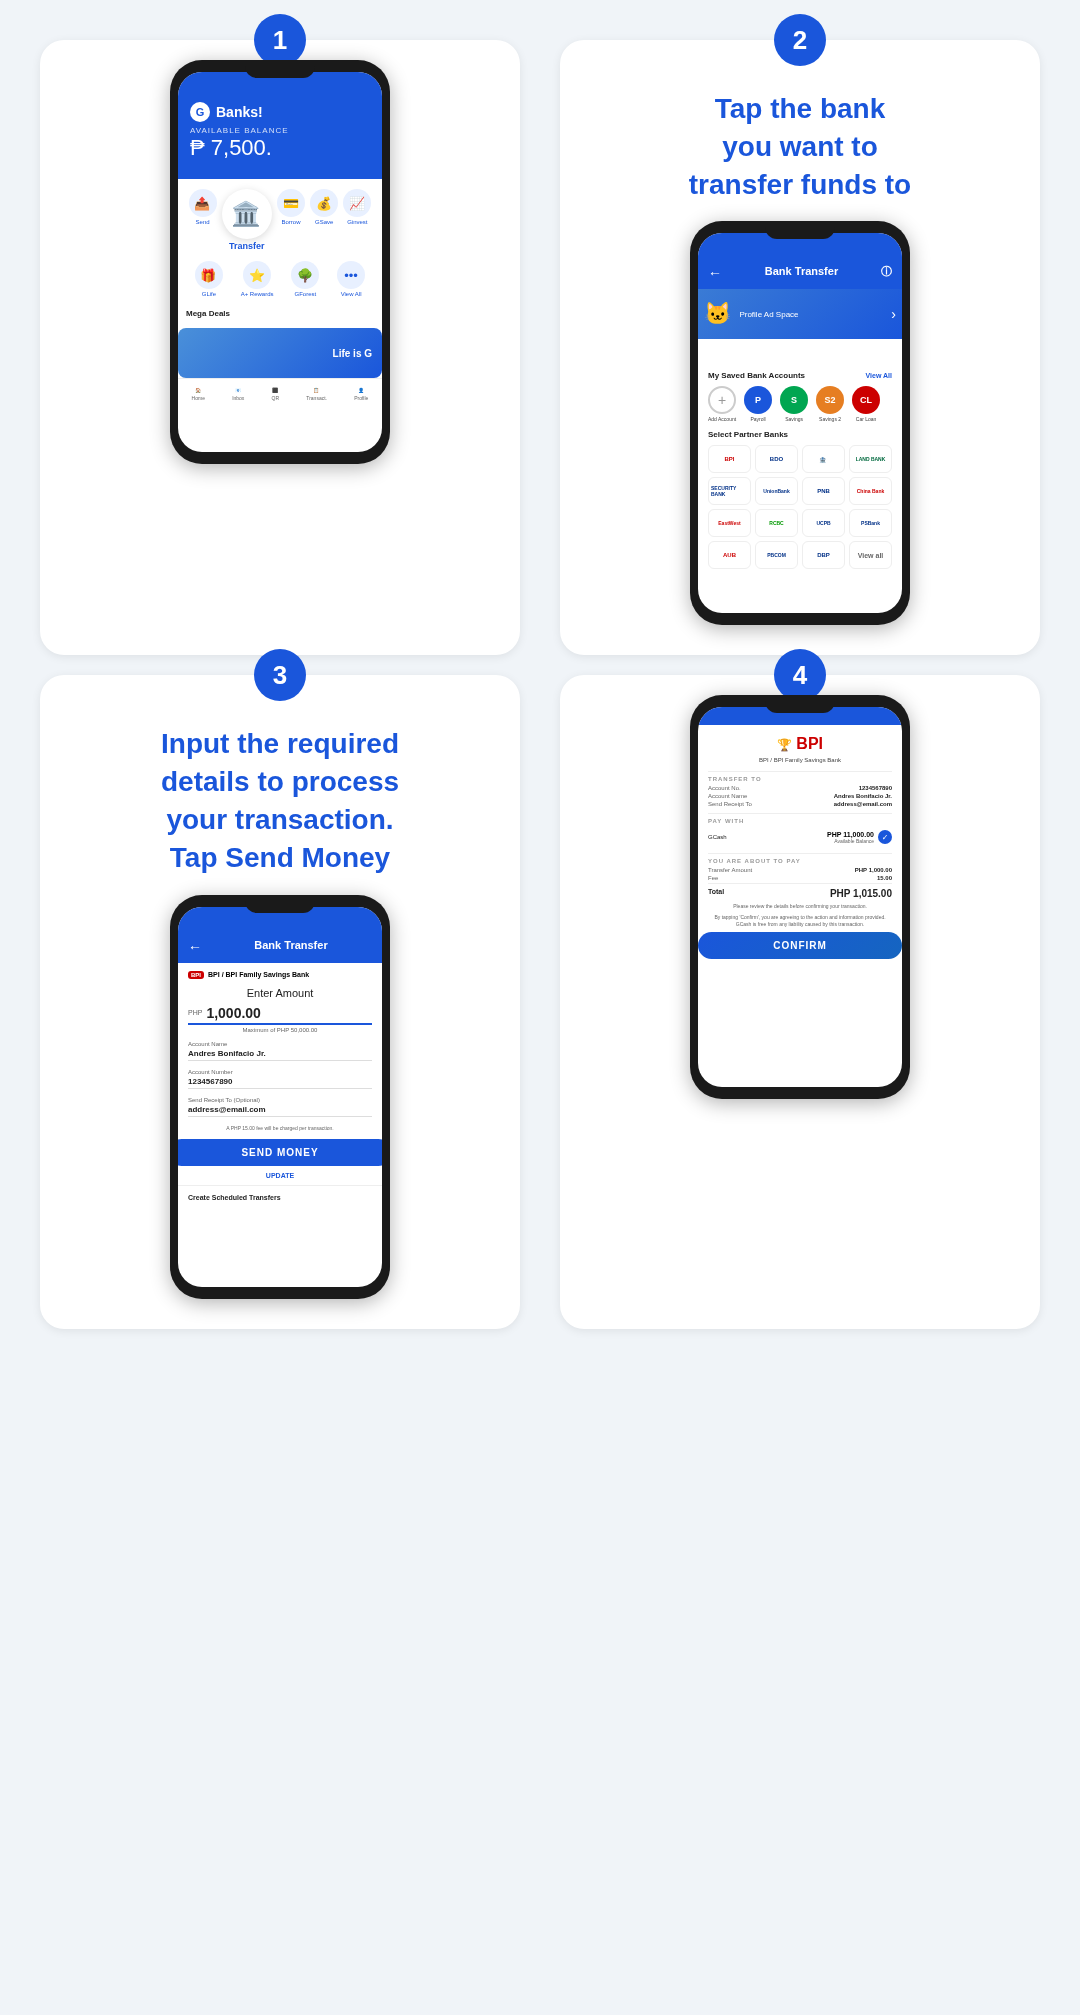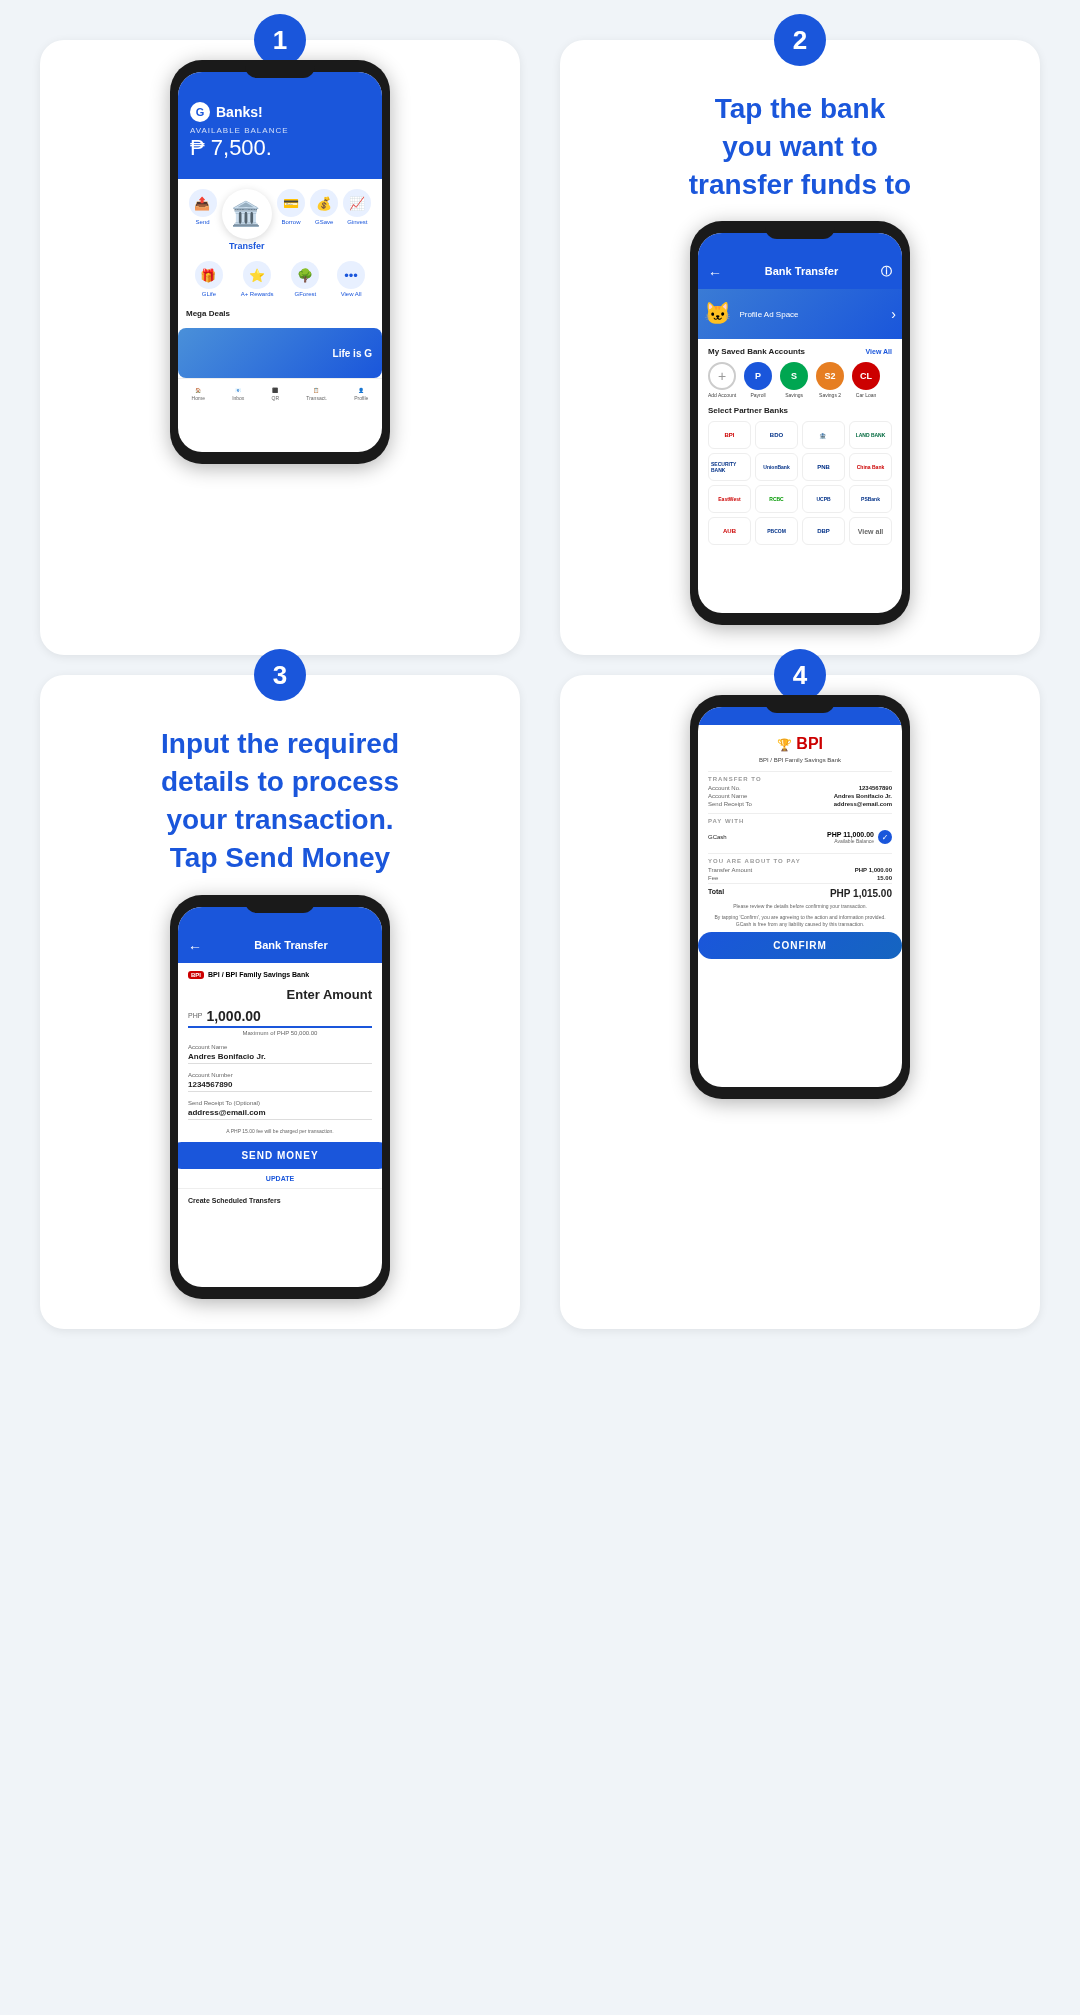--- a/index.html
+++ b/index.html
@@ -248,20 +248,21 @@
       font-size: 22px;
     }
 
     .banner-text {
       color: #fff;
       font-size: 8px;
     }
 
     .saved-banks-section {
       padding: 8px 10px 4px;
+      margin-top: 24px;
     }
 
     .section-header {
       display: flex;
       justify-content: space-between;
       align-items: center;
       font-size: 8px;
       font-weight: bold;
       color: #222;
       margin-bottom: 6px;
@@ -393,23 +394,23 @@
 
     .form-value {
       font-size: 8px;
       color: #222;
       font-weight: bold;
       border-bottom: 1px solid #ddd;
       padding-bottom: 2px;
     }
 
     .enter-amount-label {
-      font-size: 13px;
-      font-weight: bold;
-      text-align: right;
+      font-size: 11px;
+      font-weight: normal;
+      text-align: center;
       margin-bottom: 6px;
       color: #222;
     }
 
     .amount-input-row {
       display: flex;
       align-items: center;
       border-bottom: 2px solid #1a56db;
       padding-bottom: 2px;
       margin-bottom: 2px;

